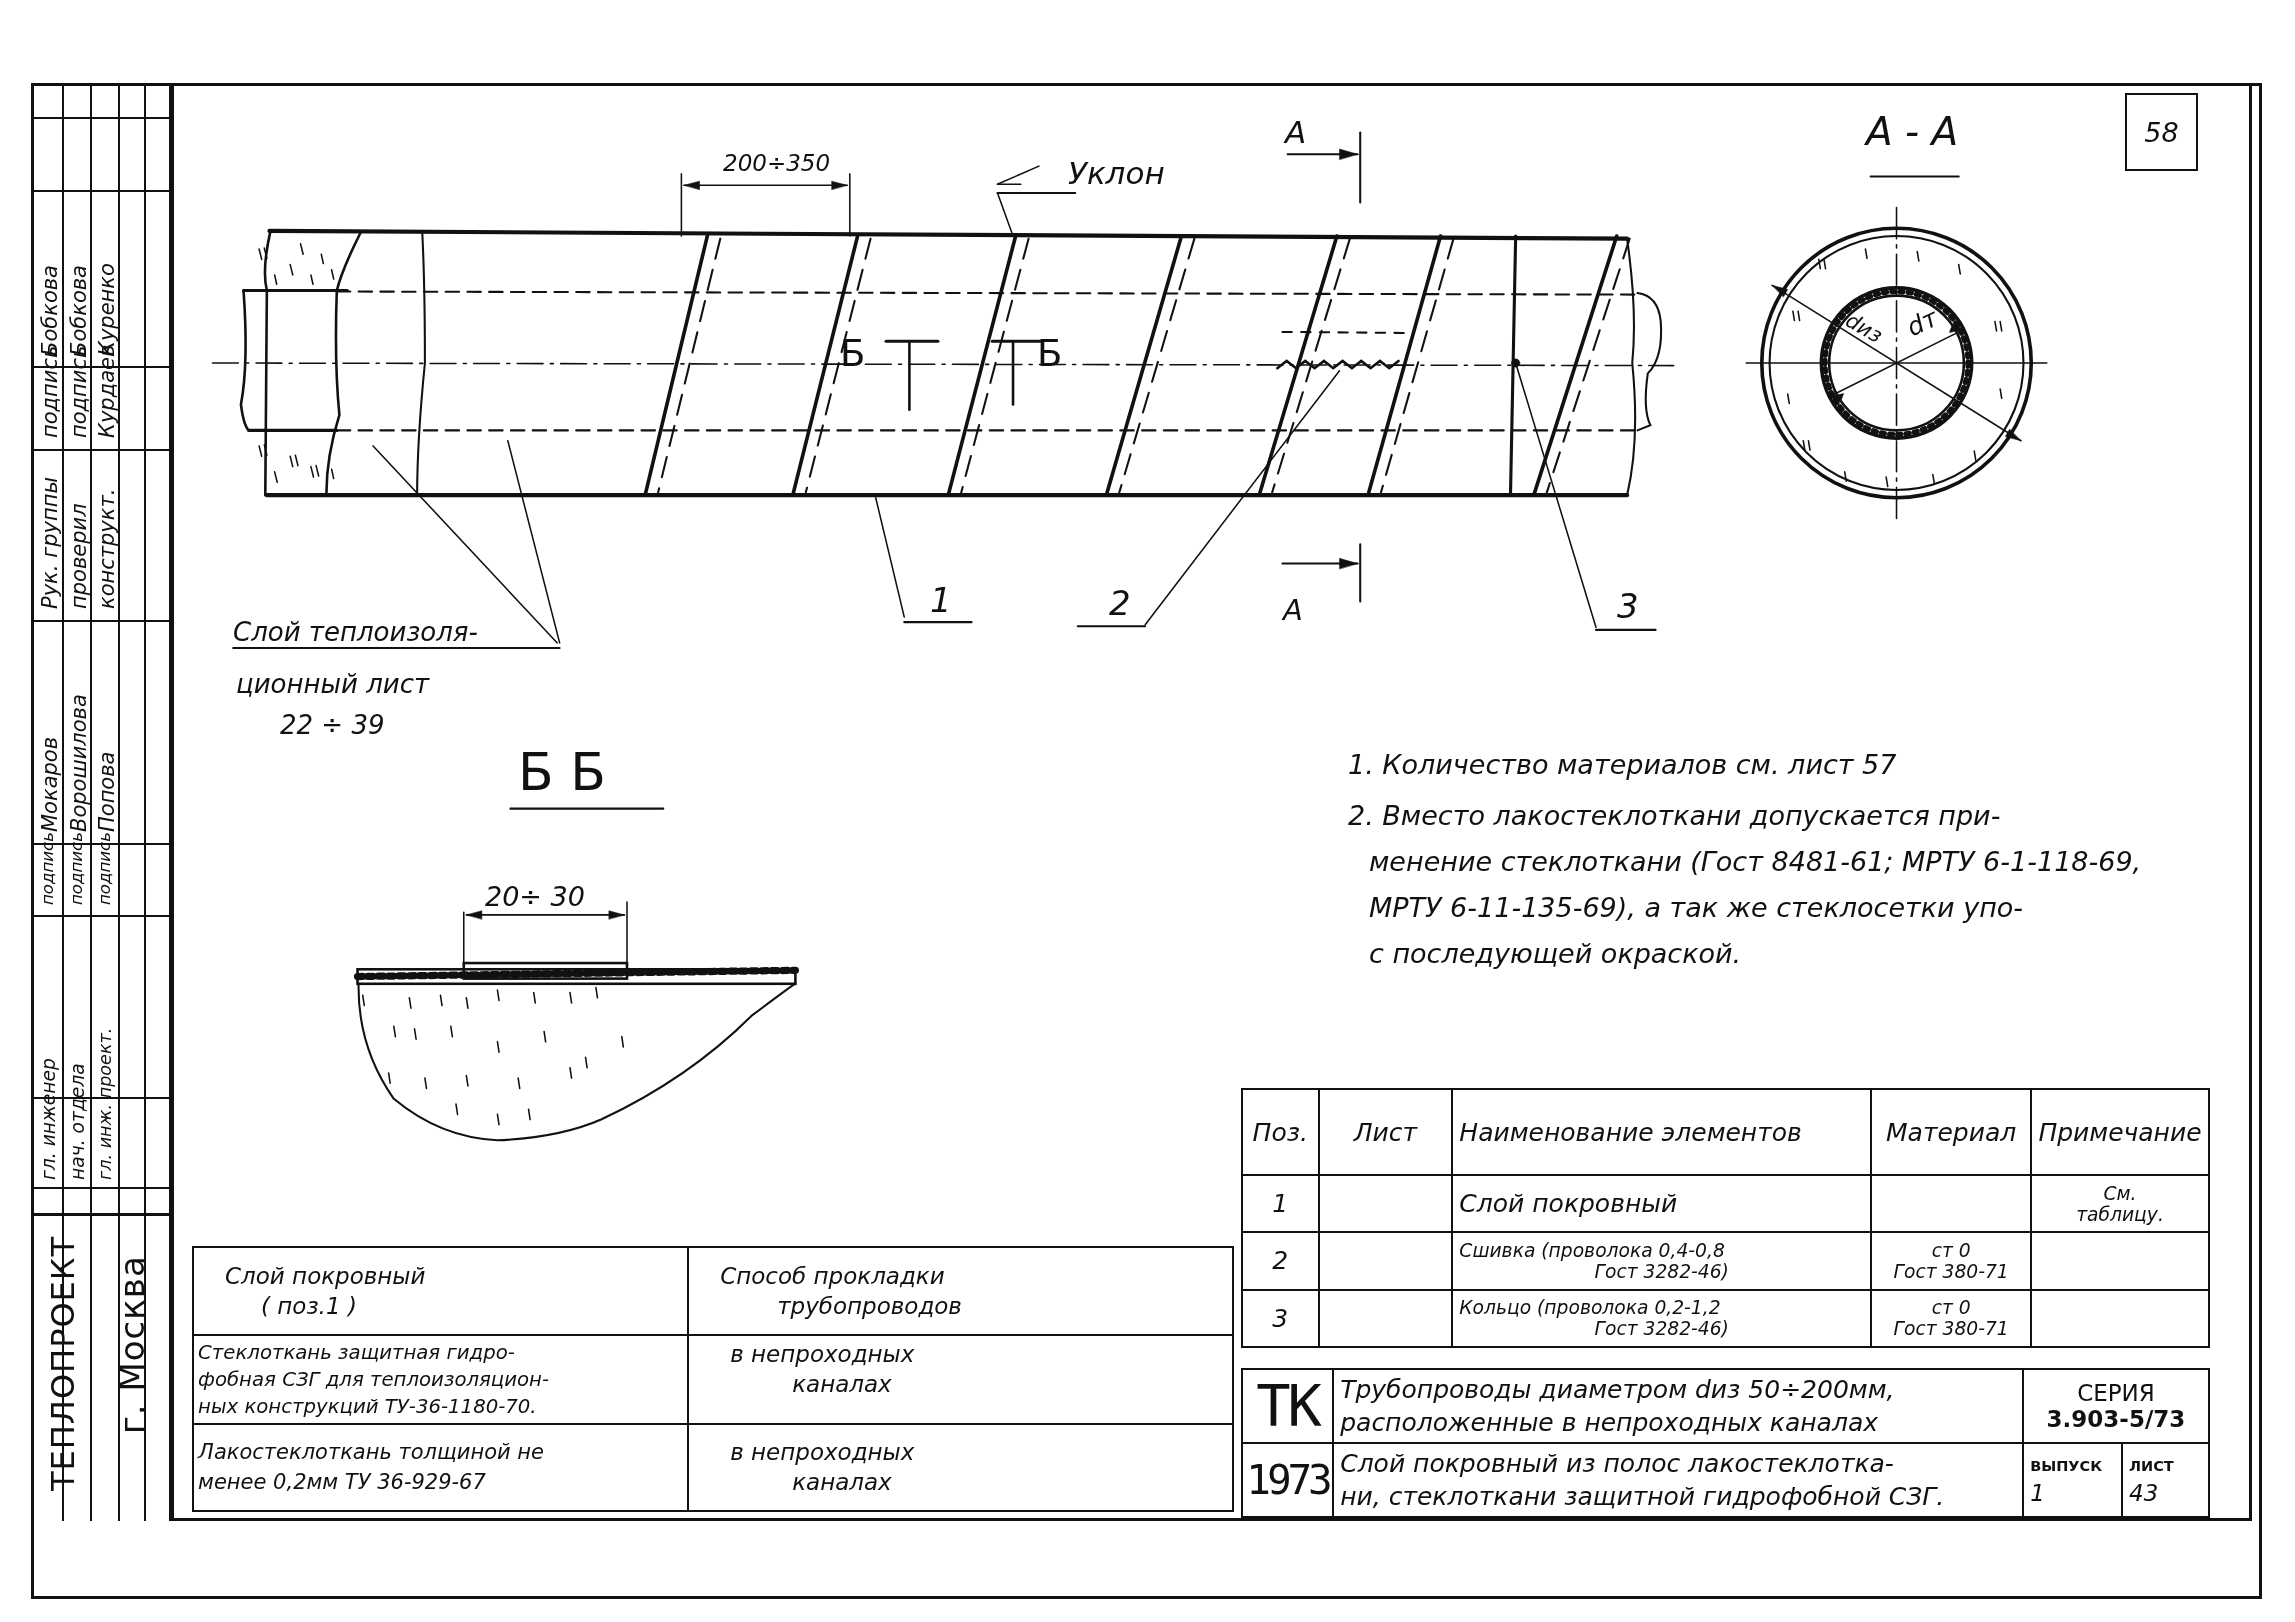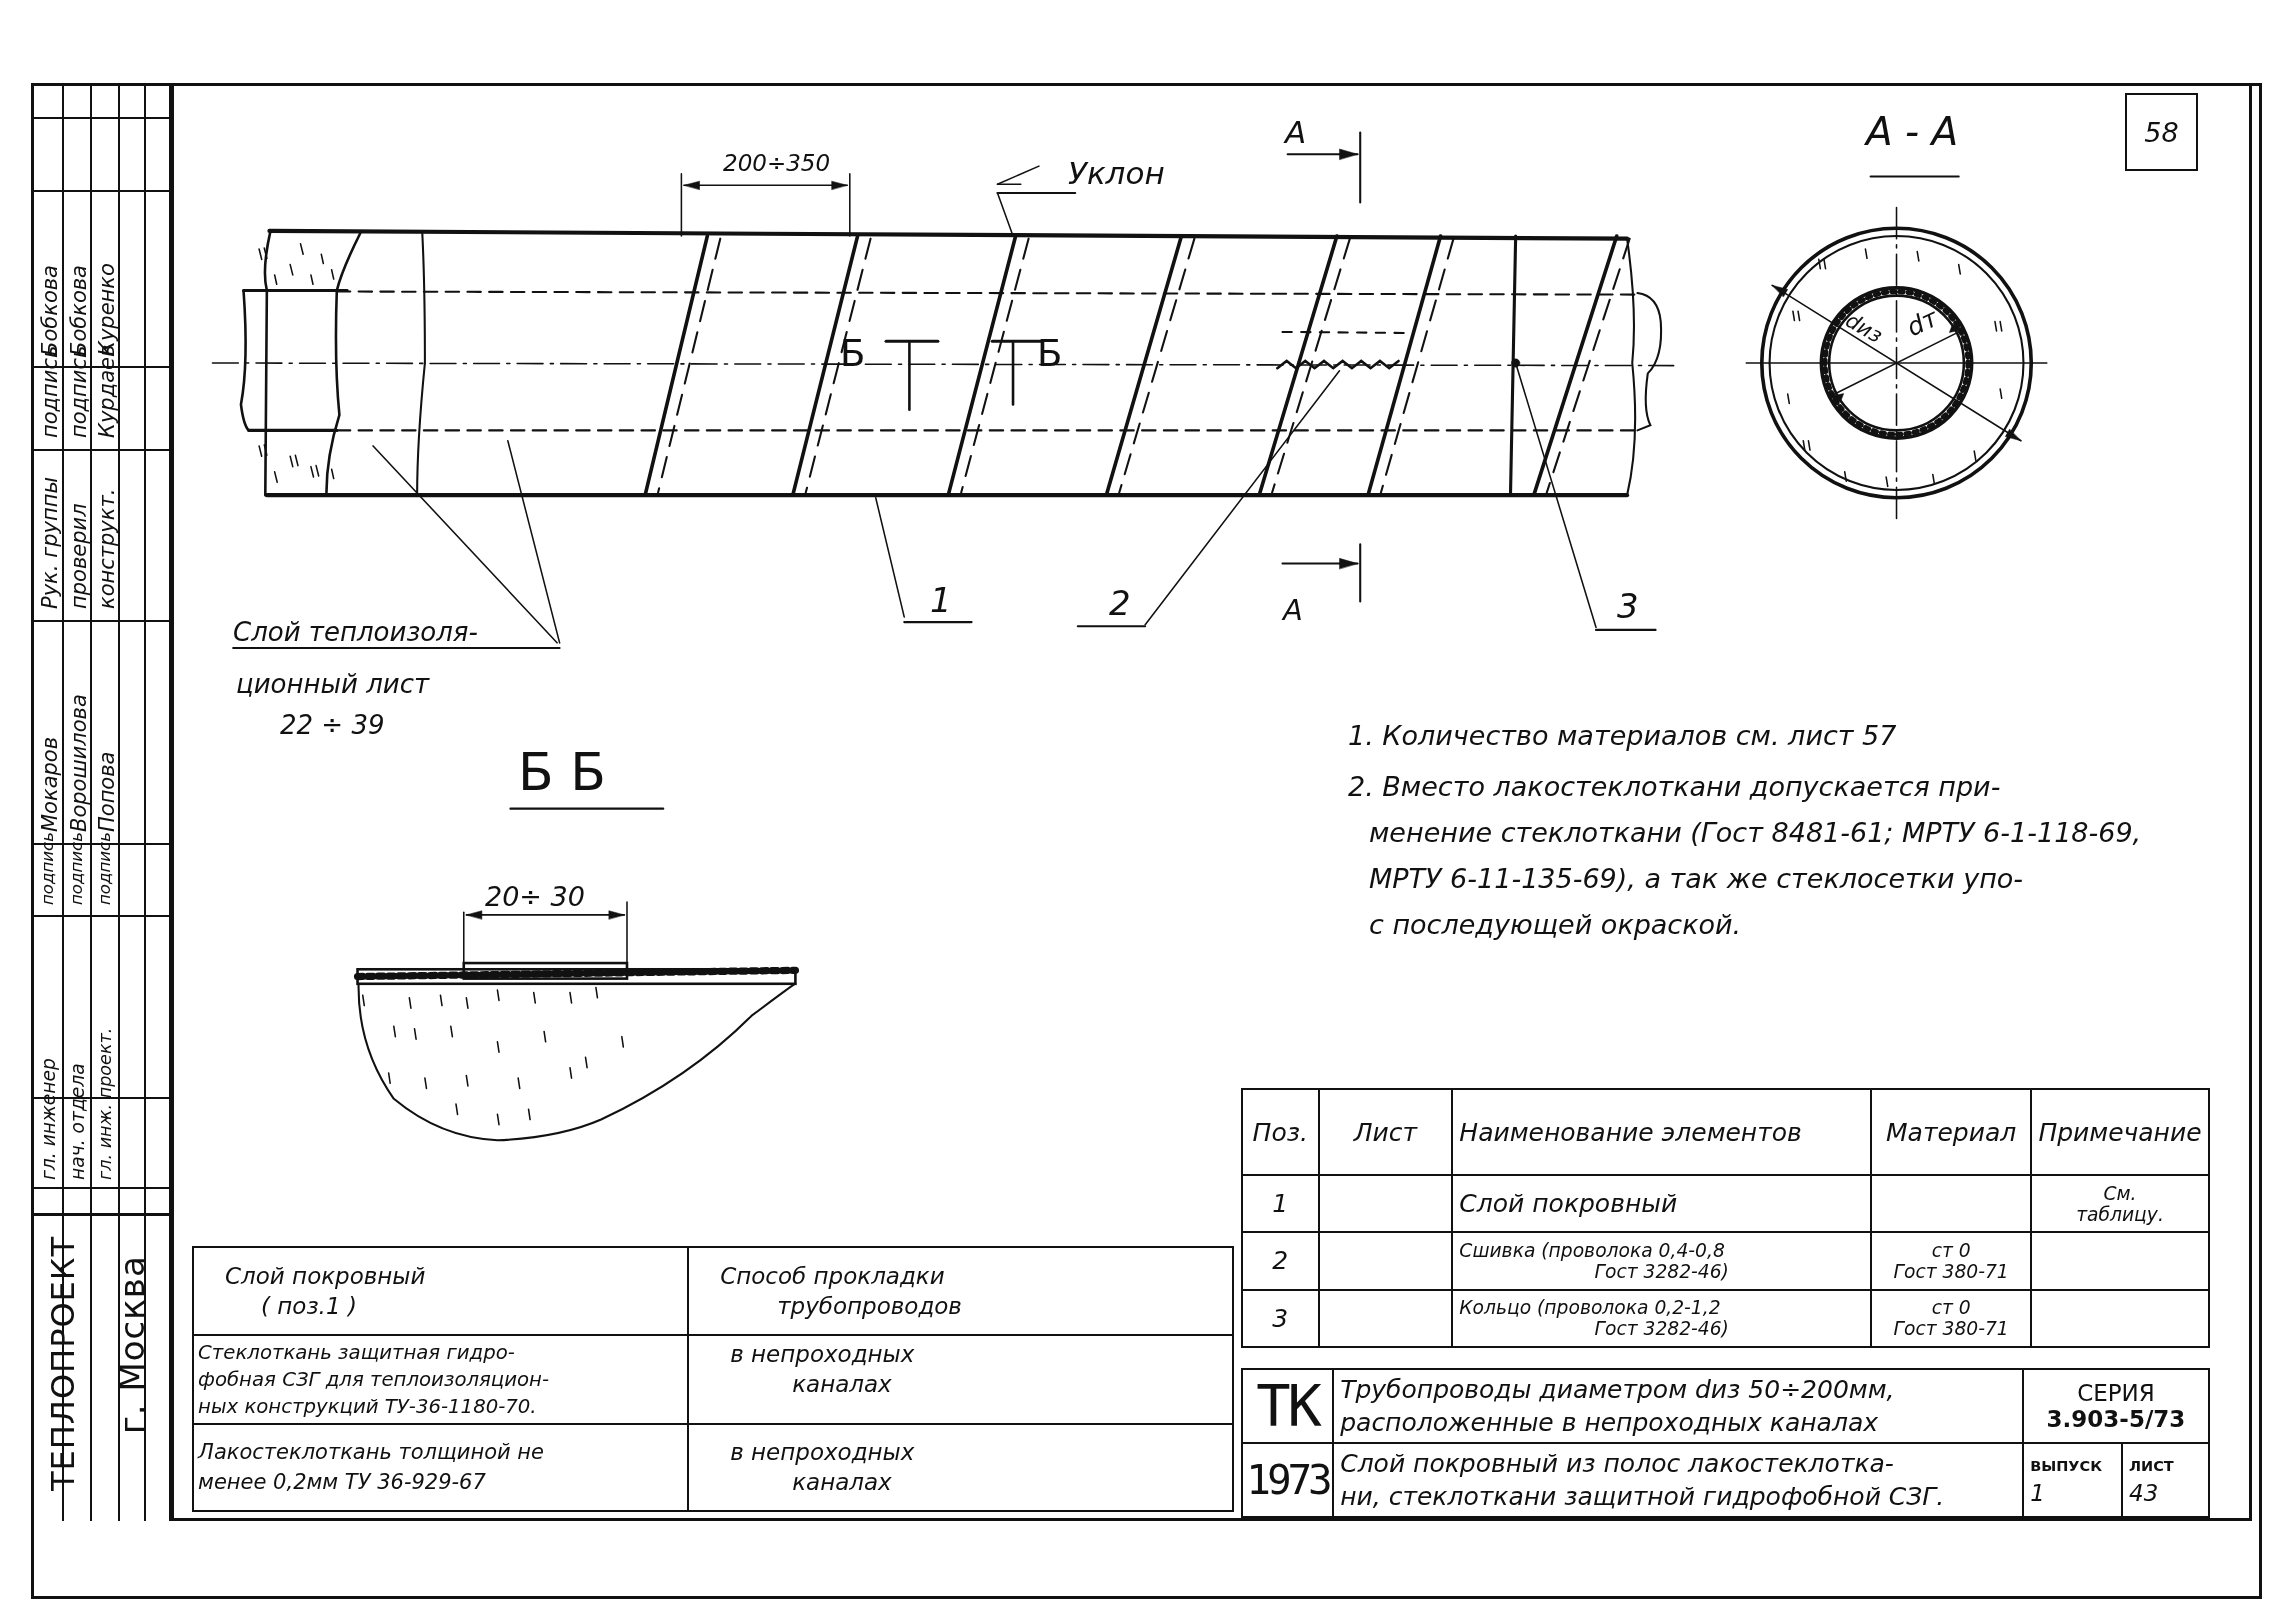--- a/index.html
+++ b/index.html
@@ -240,21 +240,21 @@
 <div class="abs label" style="left:236px;top:669px;font-size:26px;">ционный лист</div>
 <div class="abs label" style="left:280px;top:710px;font-size:26px;">22 ÷ 39</div>
 
 <div class="abs label" style="left:1866px;top:109px;font-size:39px;">А - А</div>
 <div class="abs label" style="left:1845px;top:316px;font-size:21px;transform:rotate(30deg);">dиз</div>
 <div class="abs label" style="left:1907px;top:308px;font-size:25px;transform:rotate(-25deg);">dт</div>
 
 <div class="abs label" style="left:518px;top:742px;font-size:52px;font-style:normal;">Б  Б</div>
 <div class="abs label" style="left:485px;top:881px;font-size:27px;">20÷ 30</div>
 
-<div class="abs notes" style="left:1348px;top:713px;">
+<div class="abs notes" style="left:1348px;top:742px;">
   <p>1. Количество материалов см. лист 57</p>
   <p style="margin-top:5.2px;">2. Вместо лакостеклоткани допускается при-</p>
   <p style="padding-left:21px;">менение стеклоткани (Гост 8481-61; МРТУ 6-1-118-69,</p>
   <p style="padding-left:21px;">МРТУ 6-11-135-69), а так же стеклосетки упо-</p>
   <p style="padding-left:21px;">с последующей окраской.</p>
 </div>
 
 <table class="spec" style="left:1241px;top:1088px;width:969px;">
   <tbody>
       <tr>

